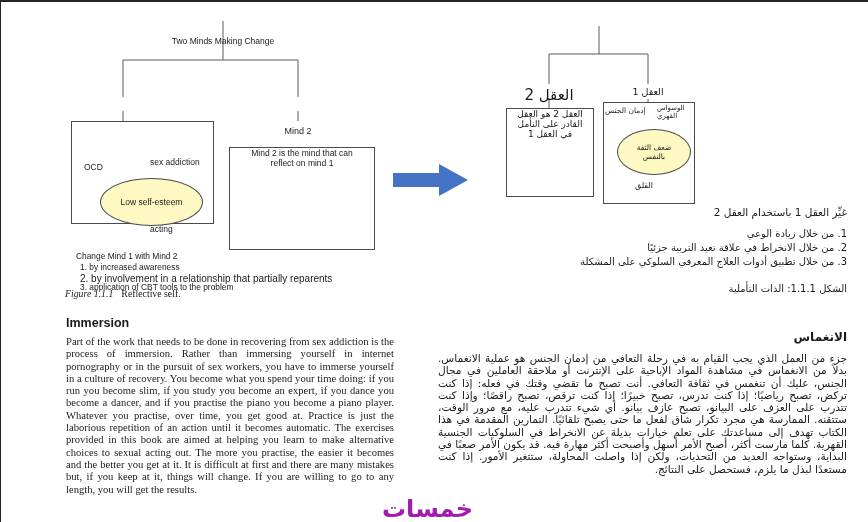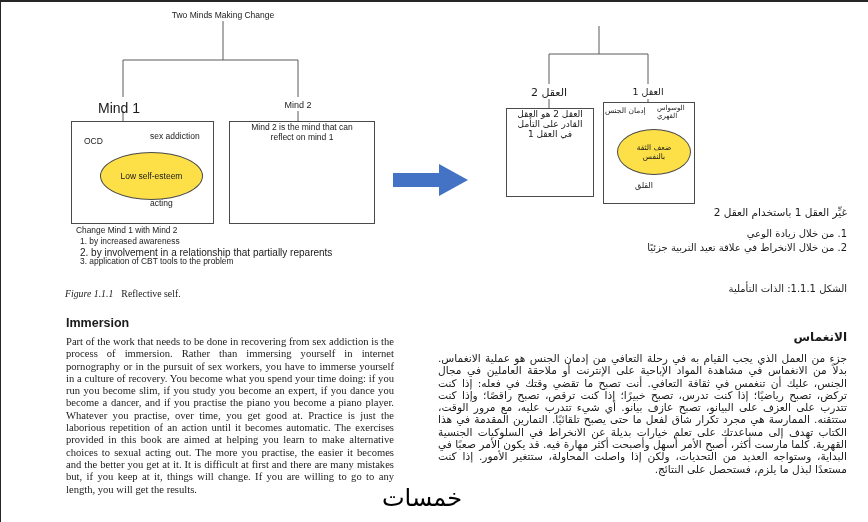--- a/index.html
+++ b/index.html
@@ -1,24 +1,24 @@
 <!DOCTYPE html>
 <html><head>
 <meta charset="utf-8">
 <style>
   html,body { margin:0; padding:0; background:#ffffff; }
   .page { position:relative; width:868px; height:522px; background:#ffffff;
           border:1px solid #262626; border-top-width:2px; overflow:hidden;
           font-family:"Liberation Sans", sans-serif; color:#1a1a1a; }
   .abs { position:absolute; }
   .t { position:absolute; white-space:nowrap; }
-  .dg { font-size:8.5px; line-height:1.18; }
+  .dg { font-size:8.5px; line-height:1.18;margin-top:26px; }
   .ar { font-family:"DejaVu Sans", sans-serif; direction:rtl; }
   .box { position:absolute; border:1px solid #4a4a4a; display:flex; align-items:flex-start; justify-content:center; background:#fff; }
-  .ellipse { position:absolute; border:1px solid #4a4a4a; border-radius:50%; display:flex; align-items:center; justify-content:center; text-align:center; background:#fde047; }
+  .ellipse { position:absolute; border:1px solid #4a4a4a; border-radius:50%; display:flex; align-items:center; justify-content:center; text-align:center; background:#fef9c3; }
   .para { position:absolute; text-align:justify; }
   .serif { font-family:"Liberation Serif", serif; }
   .wrap { white-space:normal; }
 </style>
 </head>
 <body>
 
 <div class="page">
 
   <svg class="abs" style="left:0;top:0" width="868" height="320" viewBox="0 0 868 320">
@@ -67,44 +67,45 @@
 
   <div class="t serif" style="left:64px;top:286px;font-size:9.8px">
     <span style="font-style:italic">Figure 1.1.1</span><span style="display:inline-block;width:8px"></span><span>Reflective self.</span>
   </div>
 
   <svg class="abs" style="left:392px;top:161px" width="76" height="34" viewBox="0 0 76 34">
     <polygon points="0,10 46,10 46,1 75,17 46,33 46,24 0,24" fill="#4472C4"></polygon>
   </svg>
 
 
-  <div class="t ar" style="left:523px;top:84px;width:50px;text-align:center;font-size:11px">العقل 2</div>
+  <div class="t ar" style="left:523px;top:84px;width:50px;text-align:center;font-size:15px">العقل 2</div>
   <div class="t ar" style="left:622px;top:84px;width:50px;text-align:center;font-size:9.5px">العقل 1</div>
 
   <div class="box ar" style="left:505px;top:106px;width:86px;height:87px;font-size:9px">
     <div class="wrap" style="width:70px;text-align:center">العقل 2 هو العقل القادر على التأمل في العقل 1</div>
   </div>
 
   <div class="box" style="left:602px;top:100px;width:90px;height:100px"></div>
 
   <div class="t ar" style="left:604px;top:104px;font-size:7.5px">إدمان الجنس</div>
   <div class="t ar wrap" style="left:656px;top:102px;width:34px;font-size:7px;text-align:left;line-height:1.15">الوسواس القهري</div>
   <div class="t ar" style="left:634px;top:179px;font-size:8px">القلق</div>
 
   <div class="ellipse ar" style="left:616px;top:127px;width:58px;height:44px;font-size:7.5px;padding:0 7px;line-height:1.2">
     <span class="wrap">ضعف الثقة بالنفس</span>
   </div>
 
   <div class="t ar" style="right:22px;top:204px;font-size:10.5px">غيِّر العقل 1 باستخدام العقل 2</div>
   <div class="t ar" style="right:22px;top:226px;font-size:10px">1. من خلال زيادة الوعي</div>
   <div class="t ar" style="right:22px;top:240px;font-size:10px">2. من خلال الانخراط في علاقة تعيد التربية جزئيًا</div>
+  <div class="t ar" style="right:22px;top:254px;font-size:10px">3. من خلال تطبيق أدوات العلاج المعرفي السلوكي على المشكلة</div>
 
   <div class="t ar" style="right:22px;top:281px;font-size:10px">الشكل 1.1.1: الذات التأملية</div>
 
   <div class="t" style="left:65px;top:314px;font-size:12.5px;font-weight:bold">Immersion</div>
   <div class="para serif" style="left:65px;top:334px;width:328px;font-size:10.6px;line-height:12.3px">Part of the work that needs to be done in recovering from sex addiction is the process of immersion. Rather than immersing yourself in internet pornography or in the pursuit of sex workers, you have to immerse yourself in a culture of recovery. You become what you spend your time doing: if you run you become slim, if you study you become an expert, if you dance you become a dancer, and if you practise the piano you become a piano player. Whatever you practise, over time, you get good at. Practice is just the laborious repetition of an action until it becomes automatic. The exercises provided in this book are aimed at helping you learn to make alternative choices to sexual acting out. The more you practise, the easier it becomes and the better you get at it. It is difficult at first and there are many mistakes but, if you keep at it, things will change. If you are willing to go to any length, you will get the results.</div>
 
   <div class="t ar" style="right:22px;top:328px;font-size:12px;font-weight:bold">الانغماس</div>
   <div class="para ar" style="left:437px;top:350px;width:409px;font-size:10.6px;line-height:12.3px">جزء من العمل الذي يجب القيام به في رحلة التعافي من إدمان الجنس هو عملية الانغماس. بدلاً من الانغماس في مشاهدة المواد الإباحية على الإنترنت أو ملاحقة العاملين في مجال الجنس، عليك أن تنغمس في ثقافة التعافي. أنت تصبح ما تقضي وقتك في فعله: إذا كنت تركض، تصبح رياضيًا؛ إذا كنت تدرس، تصبح خبيرًا؛ إذا كنت ترقص، تصبح راقصًا؛ وإذا كنت تتدرب على العزف على البيانو، تصبح عازف بيانو. أي شيء تتدرب عليه، مع مرور الوقت، ستتقنه. الممارسة هي مجرد تكرار شاق لفعل ما حتى يصبح تلقائيًا. التمارين المقدمة في هذا الكتاب تهدف إلى مساعدتك على تعلم خيارات بديلة عن الانخراط في السلوكيات الجنسية القهرية. كلما مارست أكثر، أصبح الأمر أسهل وأصبحت أكثر مهارة فيه. قد يكون الأمر صعبًا في البداية، وستواجه العديد من التحديات، ولكن إذا واصلت المحاولة، ستتغير الأمور. إذا كنت مستعدًا لبذل ما يلزم، فستحصل على النتائج.</div>
 
-  <div class="t ar" style="left:381px;top:482px;font-size:24px;font-weight:normal;color:#000000">خمسات</div>
+  <div class="t ar" style="left:381px;top:493px;font-size:24px;font-weight:bold;color:#a21caf">خمسات</div>
 
 </div>
 
 </body></html>

